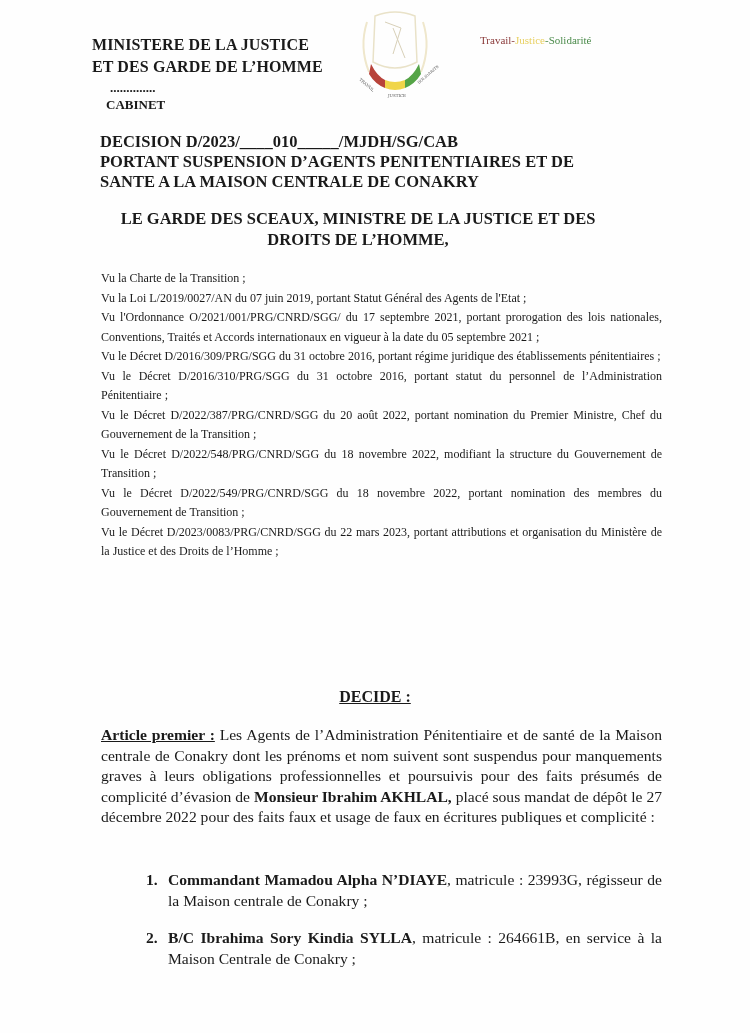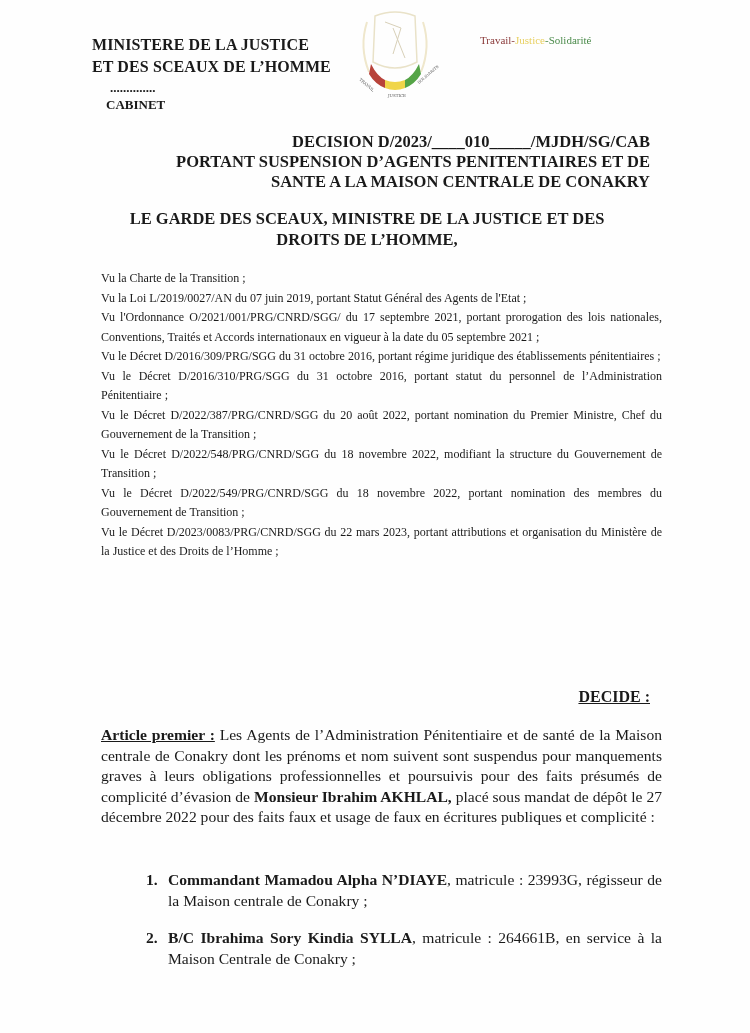--- a/index.html
+++ b/index.html
@@ -14,49 +14,49 @@
 
   .emblem { position: absolute; left: 345px; top: 2px; width: 100px; height: 100px; }
 
   .hdr-right { position: absolute; left: 446px; top: 30px; width: 220px; }
   .hdr-right .republic { font-weight: bold; font-size: 16.5px; line-height: 22px; }
   .hdr-right .motto { font-size: 11px; margin-left: 34px; margin-top: 4px; }
   .motto .m1 { color: #8a3a3a; }
   .motto .m2 { color: #e8d060; }
   .motto .m3 { color: #4a8a4a; }
 
-  .title { position: absolute; left: 100px; top: 132px; width: 550px; text-align: right;
+  .title { position: absolute; left: 100px; top: 132px; width: 550px; text-align: left;
            font-weight: bold; font-size: 16.5px; line-height: 20px; }
-  .minister { position: absolute; left: 92px; top: 208px; width: 550px; text-align: center;
+  .minister { position: absolute; left: 83px; top: 208px; width: 550px; text-align: center;
               font-weight: bold; font-size: 16.5px; line-height: 21px; }
 
   .visas { position: absolute; left: 101px; top: 269px; width: 561px; font-size: 12px; line-height: 19.5px; text-align: justify; }
   .visas p { margin: 0; }
 
-  .decide { position: absolute; left: 100px; top: 688px; width: 550px; text-align: right;
+  .decide { position: absolute; left: 100px; top: 688px; width: 550px; text-align: center;
             font-weight: bold; font-size: 16px; }
   .decide span { text-decoration: underline; }
 
   .article { position: absolute; left: 101px; top: 725px; width: 561px; font-size: 15.6px; line-height: 20.5px; text-align: justify; }
   .article .lbl { font-weight: bold; text-decoration: underline; }
   .article b { font-weight: bold; }
 
   .list { position: absolute; left: 146px; top: 870px; width: 516px; font-size: 15.6px; line-height: 20.5px; }
   .list .item { position: relative; padding-left: 22px; text-align: justify; margin-bottom: 17px; }
   .list .num { position: absolute; left: 0; top: 0; font-weight: bold; }
   .list b { font-weight: bold; }
 </style>
 </head>
 <body>
 
 <div class="page">
 
   <div class="hdr-left">
     <div class="line">MINISTERE DE LA JUSTICE</div>
-    <div class="line">ET DES SCEAUX DE L’HOMME</div>
+    <div class="line">ET DES GARDE DE L’HOMME</div>
     <div class="dots">..............</div>
     <div class="cabinet">CABINET</div>
   </div>
 
   <div class="emblem">
     <svg width="100" height="100" viewBox="0 0 100 100">
       <path d="M30 14 Q50 6 70 14 L72 60 Q50 72 28 60 Z" fill="none" stroke="#e9e2c8" stroke-width="1.5"></path>
       <path d="M40 20 L56 26 L48 52 M48 26 L60 56" fill="none" stroke="#d8d0b8" stroke-width="1"></path>
       <path d="M22 20 Q14 45 24 70" fill="none" stroke="#efe7cc" stroke-width="2"></path>
       <path d="M78 20 Q86 45 76 70" fill="none" stroke="#efe7cc" stroke-width="2"></path>

